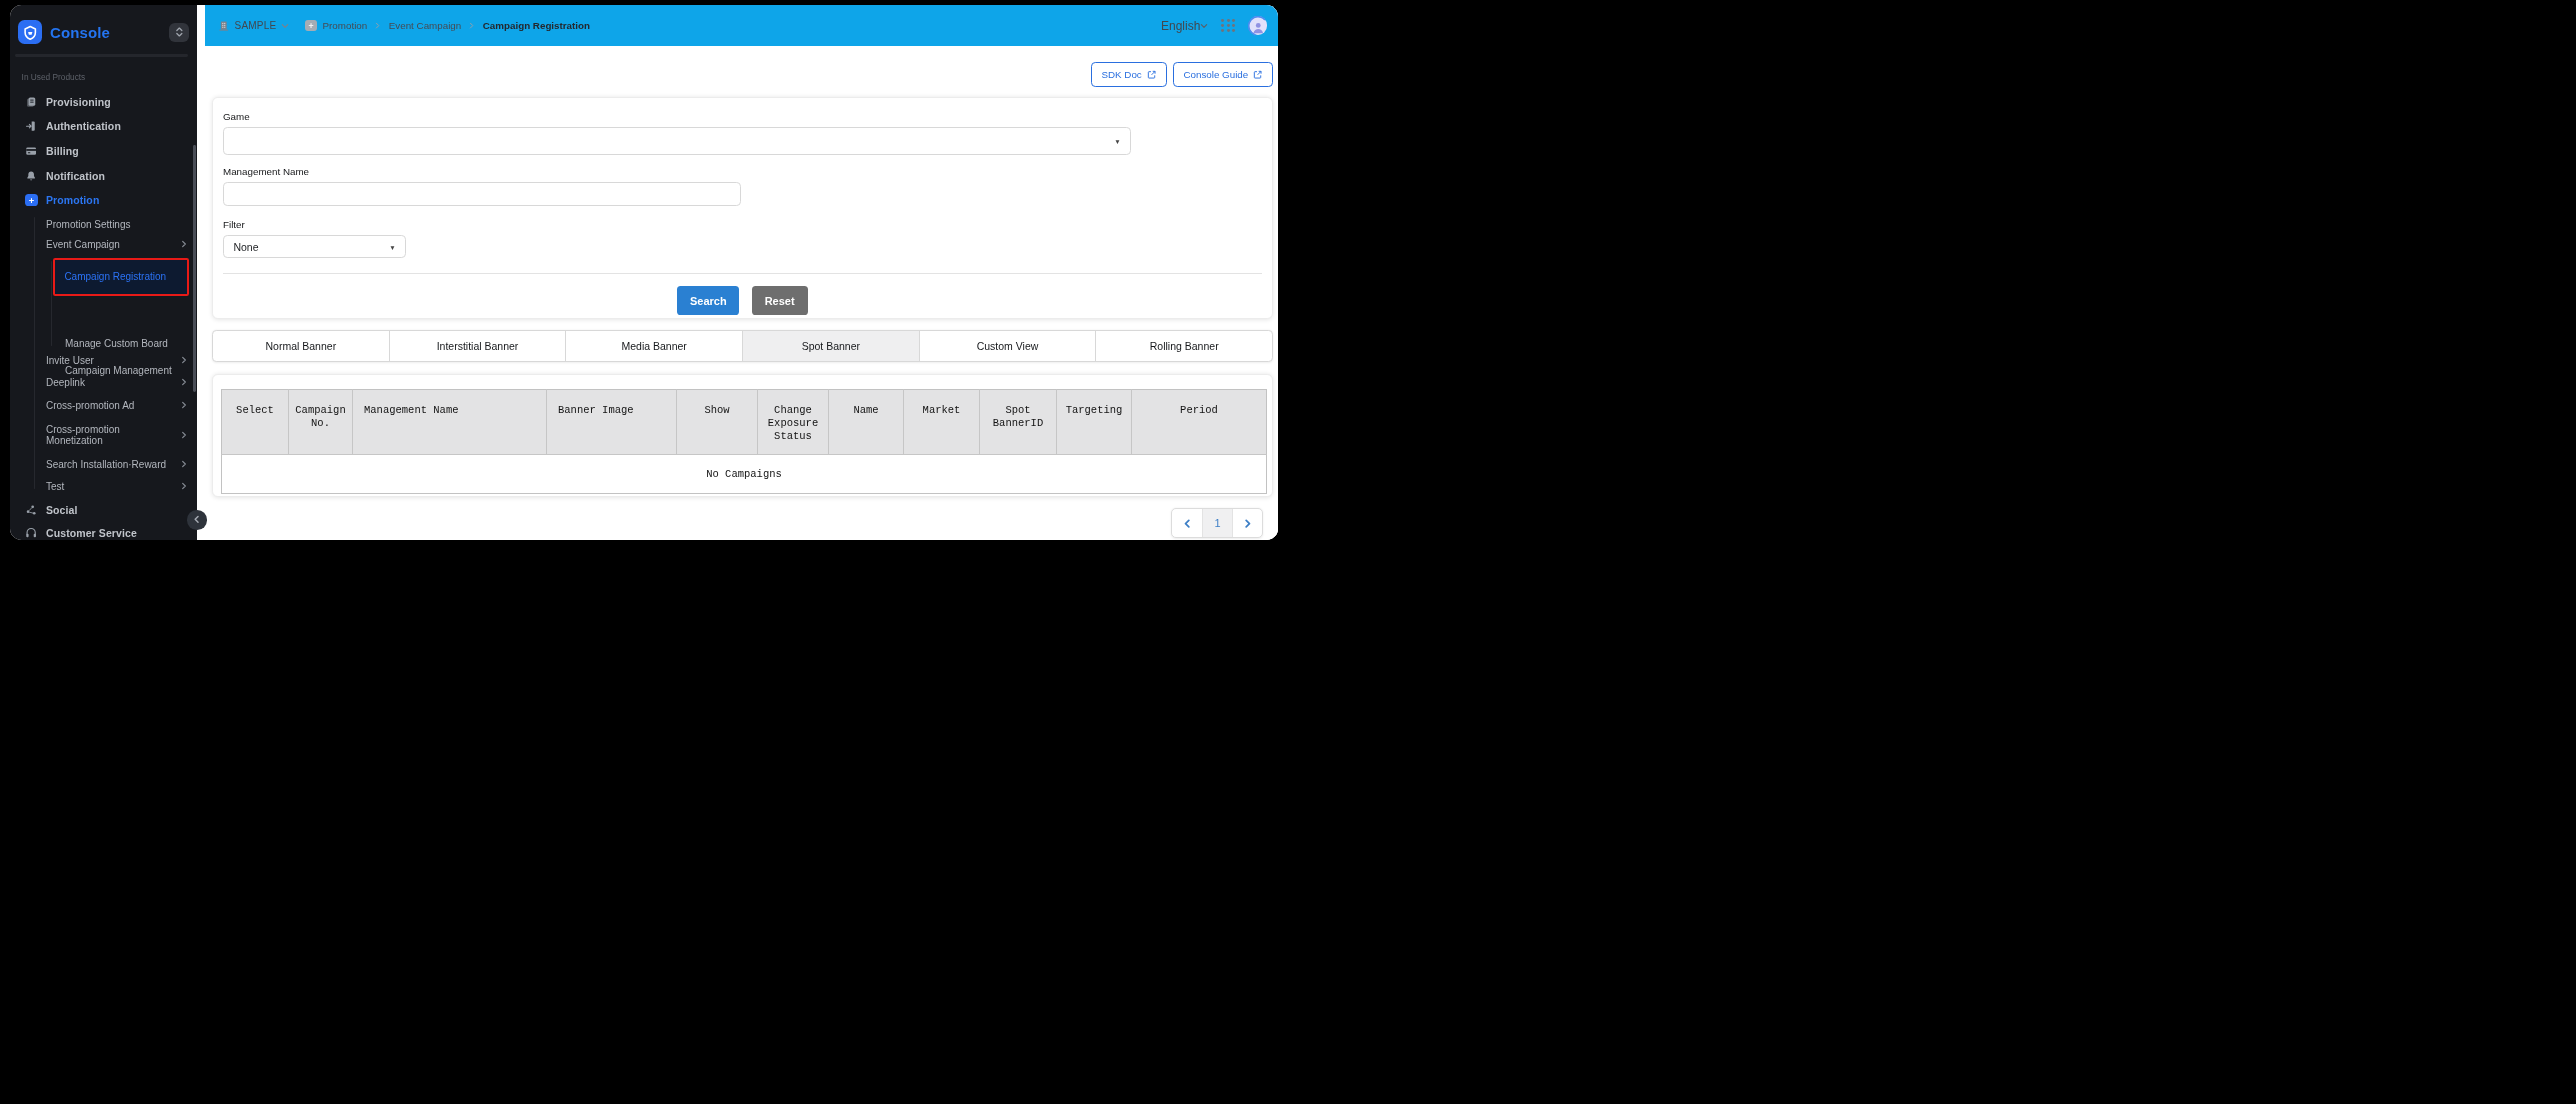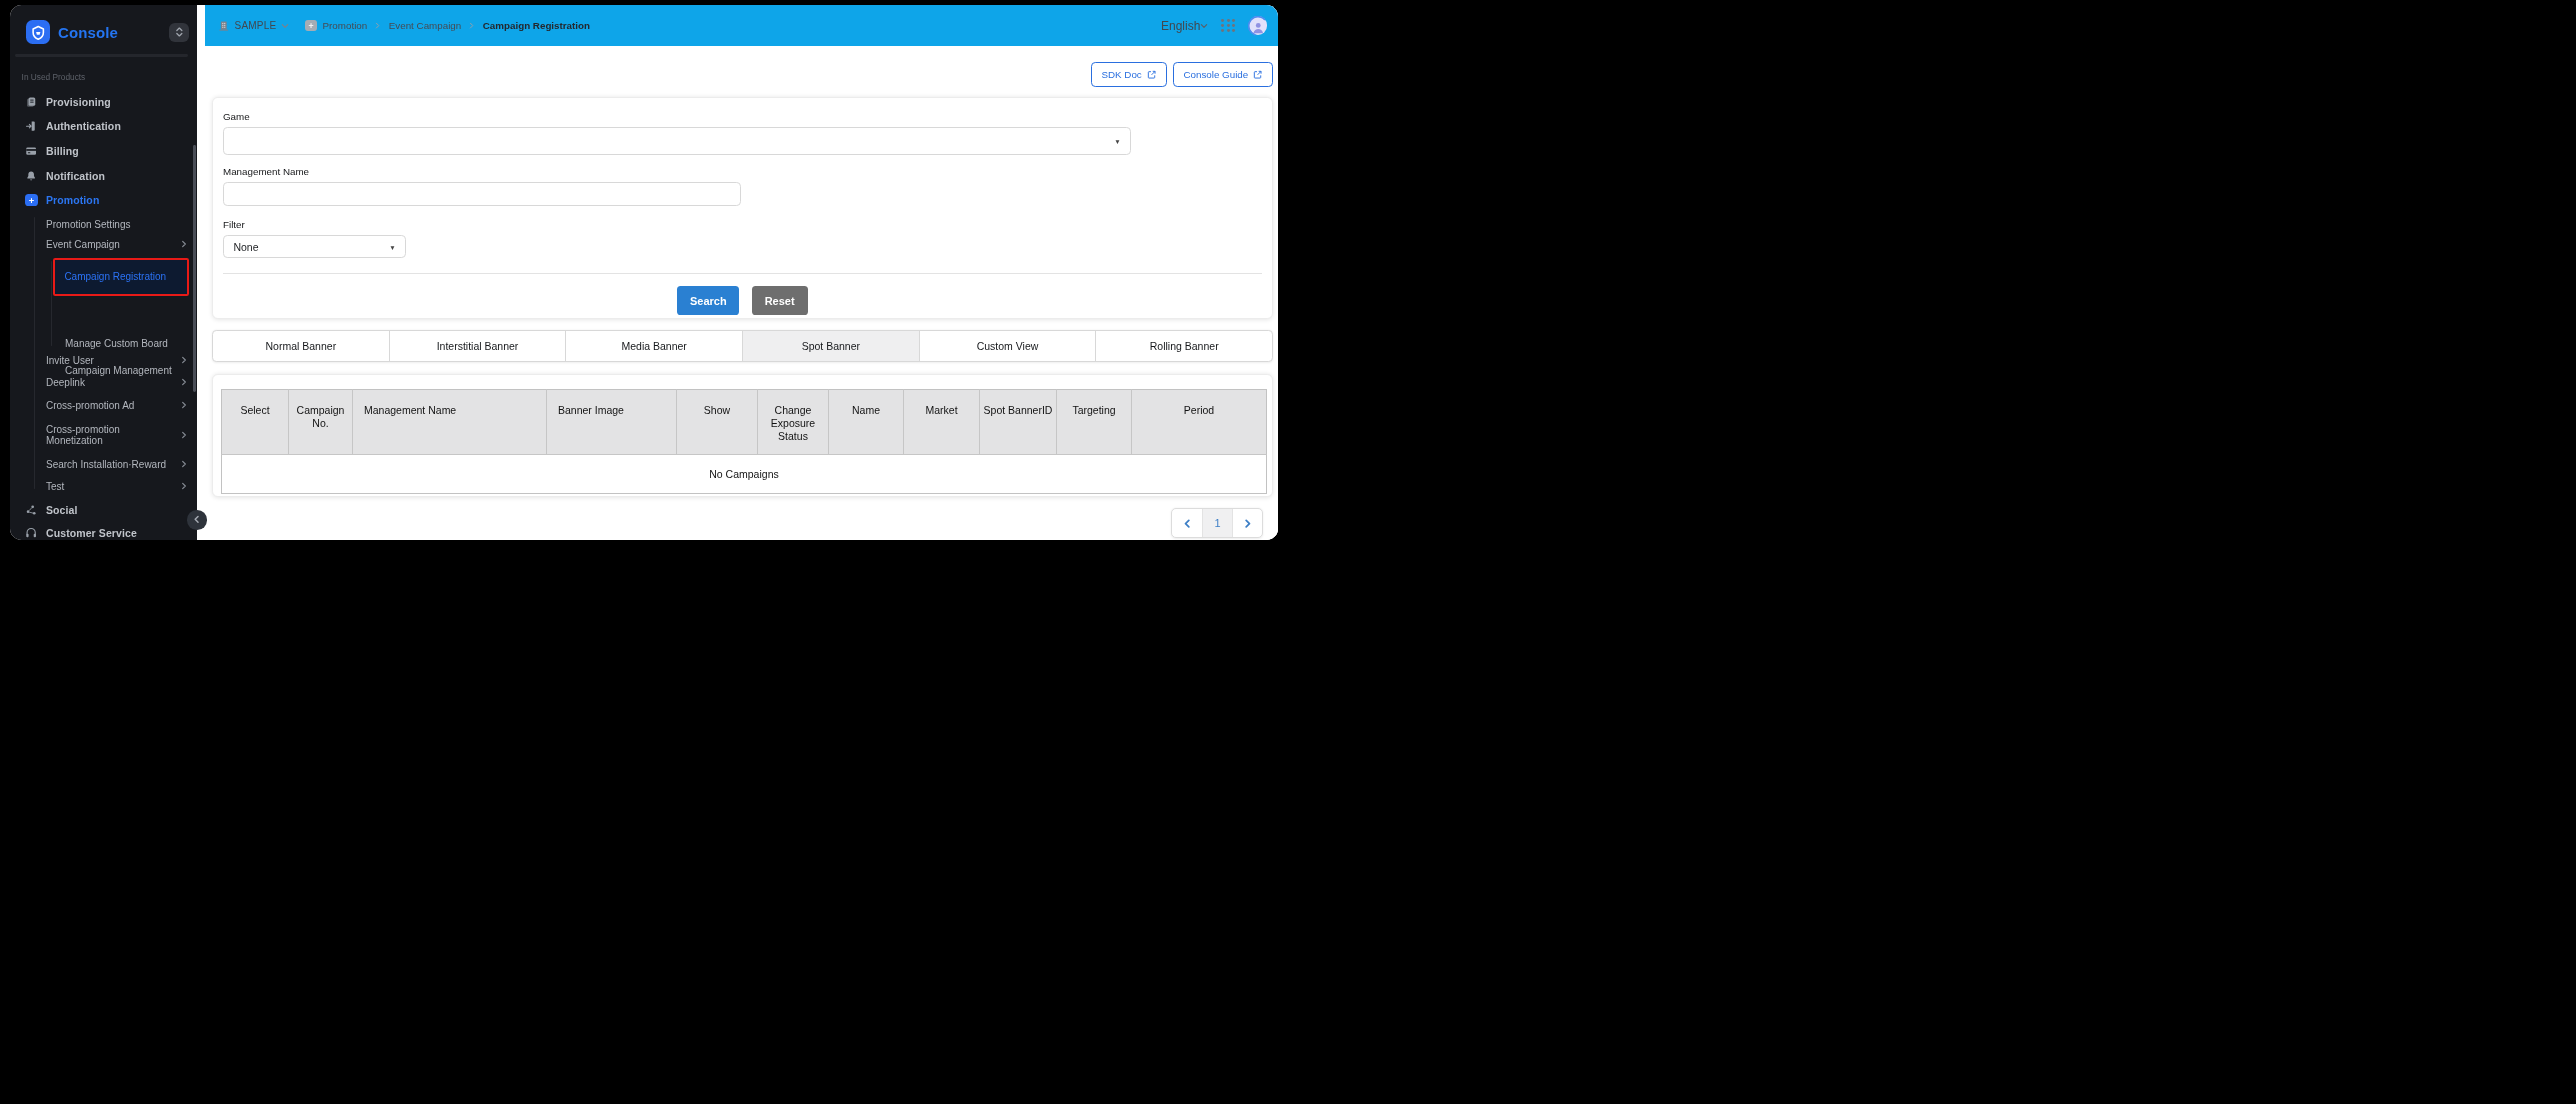--- a/index.html
+++ b/index.html
@@ -2,21 +2,21 @@
 <html style="font-size:11.6px"><head>
 <meta charset="utf-8">
 <style>
   html,body{margin:0;padding:0;background:#000;}
   body{width:1288px;height:552px;overflow:hidden;font-family:"Liberation Sans",sans-serif;-webkit-font-smoothing:antialiased;}
   .stage{position:relative;width:1288px;height:552px;background:#000;}
   .window{position:absolute;left:10px;top:5px;width:1268px;height:535px;border-radius:11.6px;overflow:hidden;display:flex;background:#fff;}
 
   
   .sidebar{position:relative;width:187px;min-width:187px;background:#16181d;color:#b7bbc2;}
-  .sb-header{position:absolute;top:15px;left:16px;right:8px;height:24.6px;display:flex;align-items:center;}
+  .sb-header{position:absolute;top:15px;left:8px;right:8px;height:24.6px;display:flex;align-items:center;}
   .sb-logo-badge{width:24px;height:24px;border-radius:6.5px;background:#2b6ef3;display:flex;align-items:center;justify-content:center;}
   .sb-logo-text{margin-left:8px;font-size:15px;font-weight:bold;color:#2474f0;letter-spacing:0.1px;}
   .sb-toggle{margin-left:auto;width:19.6px;height:19.6px;border-radius:5.8px;background:#31343b;display:flex;align-items:center;justify-content:center;color:#9fa5ad;}
   .sb-divider{position:absolute;top:49px;left:5px;right:8.7px;height:2.9px;border-radius:1.4px;background:#24262c;}
   .sb-section{position:absolute;top:67px;left:11.6px;font-size:8.3px;color:#5d6169;}
   .s-item{position:absolute;left:0;width:187px;height:24.6px;display:flex;align-items:center;cursor:pointer;box-sizing:border-box;padding-left:15px;}
   .s-item .s-icon{width:13px;height:13px;display:flex;align-items:center;justify-content:center;color:#99a0a9;margin-right:8px;flex:none;}
   .s-item .s-label{font-size:10.5px;font-weight:bold;color:#c0c4ca;letter-spacing:0.1px;}
   .s-item.active .s-label{color:#2b76f3;}
   .promo-badge{width:12.3px;height:12.3px;border-radius:3.6px;background:#2b6ef3;color:#fff;display:flex;align-items:center;justify-content:center;font-size:9.4px;font-weight:bold;line-height:1;}
@@ -67,21 +67,21 @@
   .btn{height:29px;border:none;border-radius:3.6px;color:#fff;font-size:11px;font-weight:bold;cursor:pointer;font-family:inherit;}
   .btn-search{width:62px;background:#2a80d2;}
   .btn-reset{width:56px;background:#6e6e6e;}
 
   .tabs-bar{margin-top:11.6px;height:30px;display:flex;border:0.7px solid #d8d8d8;border-radius:4.3px;background:#fff;box-shadow:0 0.7px 2.2px rgba(0,0,0,.07);overflow:hidden;}
   .tab{flex:1;display:flex;align-items:center;justify-content:center;font-size:10.5px;color:#17191c;cursor:pointer;box-sizing:border-box;}
   .tab + .tab{border-left:0.7px solid #d8d8d8;}
   .tab.active{background:#efeff0;}
 
   .table-card{margin-top:11.6px;padding:13.8px 6.5px 2.9px 8px;}
-  table.ctable{width:100%;border-collapse:collapse;border:0.7px solid #c2c2c2;table-layout:fixed;}
+  table.ctable{width:100%;border-collapse:collapse;border:0.7px solid #c2c2c2;table-layout:fixed;font-family:Liberation Mono, monospace;}
   .ctable th{height:65px;box-sizing:border-box;vertical-align:top;padding-top:14.5px;background:#e3e3e4;font-size:10.5px;font-weight:normal;color:#131313;line-height:13px;text-align:center;}
   .ctable th + th{border-left:0.7px solid #c6c6c6;}
   .ctable th.al{text-align:left;padding-left:11px;padding-right:7.2px;}
   .ctable thead tr{border-bottom:0.7px solid #c6c6c6;}
   .ctable td.empty{height:36px;text-align:center;font-size:10.5px;color:#131313;background:#fff;}
 
   .pag-row{display:flex;justify-content:flex-end;margin-top:11px;margin-right:10px;}
   .pager{display:flex;border:0.7px solid #dcdcdc;border-radius:5px;overflow:hidden;box-shadow:0 0.7px 2.2px rgba(0,0,0,.08);background:#fff;}
   .pg-cell{width:30px;height:28px;display:flex;align-items:center;justify-content:center;color:#3d7fc6;cursor:pointer;box-sizing:border-box;}
   .pg-cell + .pg-cell{border-left:0.7px solid #e3e3e3;}

